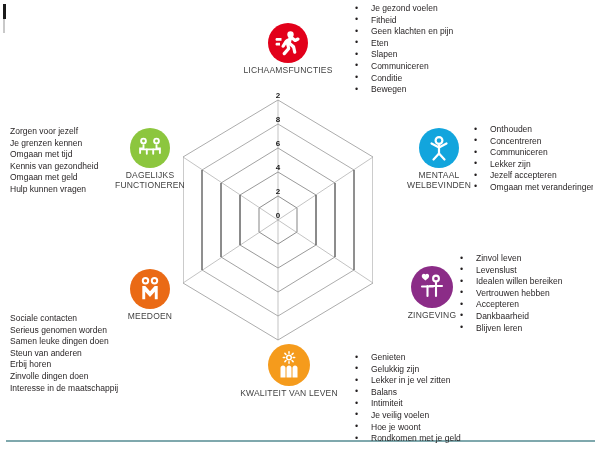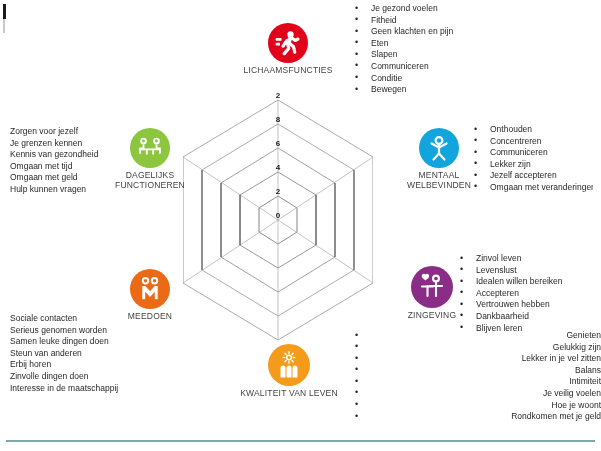--- a/index.html
+++ b/index.html
@@ -256,22 +256,22 @@
       </svg>
     </div>
     <div class="caption">ZINGEVING</div>
   </div>
 
   <div class="list bulleted clip" style="left:456px; top:253px; width:123px;">
     <ul>
       <li>Zinvol leven</li>
       <li>Levenslust</li>
       <li>Idealen willen bereiken</li>
+      <li>Vertrouwen hebben</li>
       <li>Accepteren</li>
-      <li>Vertrouwen hebben</li>
       <li>Dankbaarheid</li>
       <li>Blijven leren</li>
     </ul>
   </div>
 
   <div class="node big" style="left:239px; top:344px; width:100px;">
     <div class="disc" style="background:#f59b1c;">
       <svg width="42" height="42" viewBox="0 0 42 42">
         <g fill="none" stroke="#ffffff" stroke-width="1.5" stroke-linecap="round">
           <circle cx="21" cy="13.5" r="2.3"></circle>
@@ -287,21 +287,21 @@
         <g fill="#ffffff">
           <path d="M15.0,21.5 c-1.4,0 -2.5,1.1 -2.5,2.5 l0,9.5 l5.0,0 l0,-9.5 c0,-1.4 -1.1,-2.5 -2.5,-2.5 z"></path>
           <path d="M21.0,21.5 c-1.4,0 -2.5,1.1 -2.5,2.5 l0,9.5 l5.0,0 l0,-9.5 c0,-1.4 -1.1,-2.5 -2.5,-2.5 z"></path>
           <path d="M27.0,21.5 c-1.4,0 -2.5,1.1 -2.5,2.5 l0,9.5 l5.0,0 l0,-9.5 c0,-1.4 -1.1,-2.5 -2.5,-2.5 z"></path>
         </g>
       </svg>
     </div>
     <div class="caption">KWALITEIT VAN LEVEN</div>
   </div>
 
-  <div class="list bulleted clip" style="left:351px; top:330px; width:250px;text-align:right;">
+  <div class="list bulleted clip" style="left:351px; top:352px; width:250px;">
     <ul>
       <li>Genieten</li>
       <li>Gelukkig zijn</li>
       <li>Lekker in je vel zitten</li>
       <li>Balans</li>
       <li>Intimiteit</li>
       <li>Je veilig voelen</li>
       <li>Hoe je woont</li>
       <li>Rondkomen met je geld</li>
     </ul>
@@ -347,20 +347,20 @@
       </svg>
     </div>
     <div class="caption">DAGELIJKS
 FUNCTIONEREN</div>
   </div>
 
   <div class="list plain clip" style="left:10px; top:126px; width:115px;">
     <ul>
       <li>Zorgen voor jezelf</li>
       <li>Je grenzen kennen</li>
+      <li>Omgaan met tijd</li>
       <li>Kennis van gezondheid</li>
-      <li>Omgaan met tijd</li>
       <li>Omgaan met geld</li>
       <li>Hulp kunnen vragen</li>
     </ul>
   </div>
 
 </div>
 
 </body></html>

